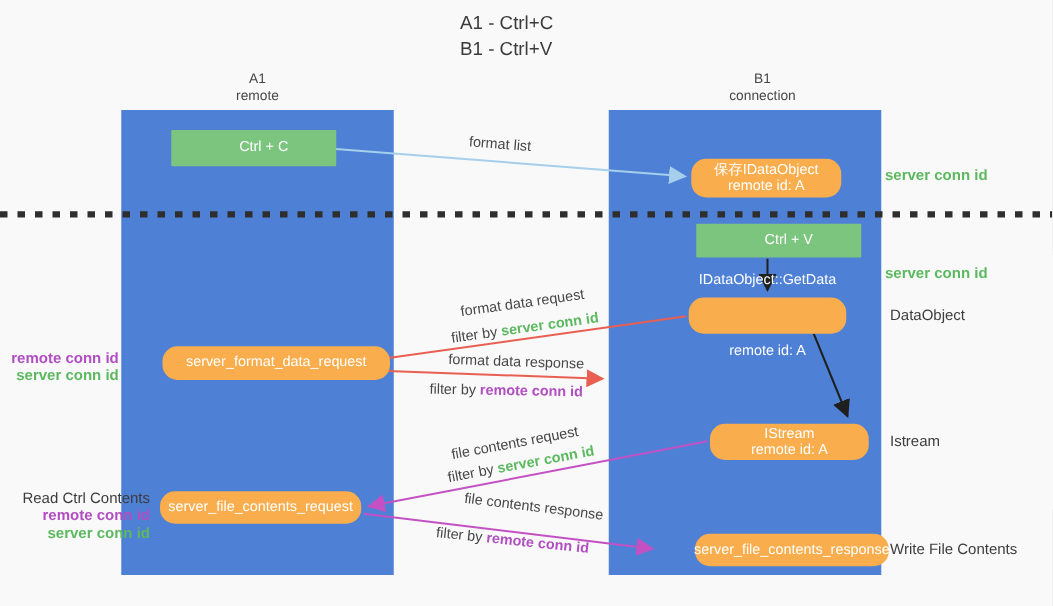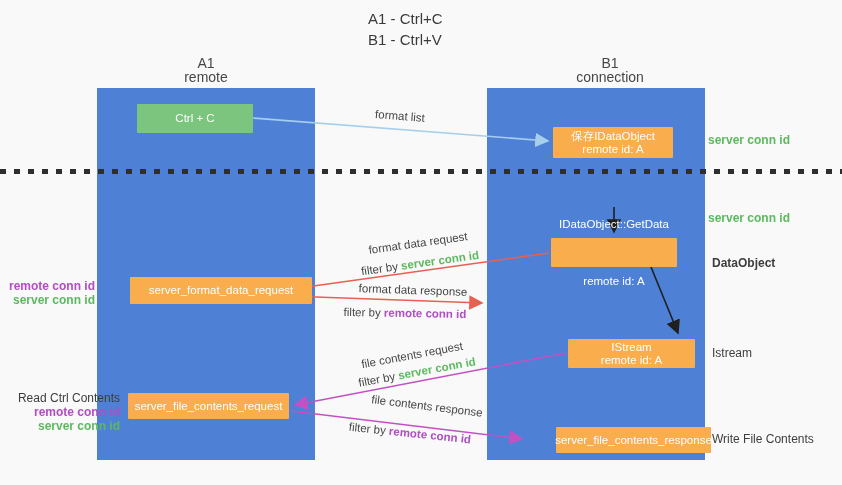--- a/index.html
+++ b/index.html
@@ -13,30 +13,30 @@
   .col{
     position:absolute;top:88px;width:218px;height:372px;
     background:#4e81d6;z-index:1;
   }
   .title{
     position:absolute;left:368px;top:8px;z-index:3;
     font-size:15px;line-height:21px;color:#3b3b3b;
   }
   .colhead{
     position:absolute;top:56px;z-index:3;text-align:center;
-    font-size:14px;line-height:14px;color:#474747;
+    font-size:11px;line-height:14px;color:#474747;
   }
   .node{
     position:absolute;z-index:4;display:flex;flex-direction:column;
     align-items:center;justify-content:center;
     color:#fff;font-size:11.5px;line-height:13px;text-align:center;
     border-radius:1px;
   }
-  .node.orange{background:#f9ad4c;}
-  .node.green{background:#7cc57e;}
+  .node.orange{background:#f9ad4c;border-radius:12px;}
+  .node.green{background:#7cc57e;padding-left:16px;}
   .side{
     position:absolute;z-index:3;font-size:12px;line-height:14px;
     color:#3d3d3d;white-space:nowrap;
   }
   .side.rightalign{text-align:right;white-space:normal;}
   .alabel{
     position:absolute;z-index:3;white-space:nowrap;
     font-size:11.5px;color:#474747;
     transform:translate(-50%,-50%);
   }
@@ -100,20 +100,23 @@
 
   <div class="node green" style="left:137px;top:104px;width:116px;height:29px;">
     <div>Ctrl + C</div>
   </div>
 
   <div class="node orange" style="left:553px;top:127px;width:120px;height:31px;">
     <div>保存IDataObject</div>
     <div>remote id: A</div>
   </div>
 
+  <div class="node green" style="left:557px;top:179px;width:116px;height:27px;">
+    <div>Ctrl + V</div>
+  </div>
 
   <div class="node orange" style="left:551px;top:238px;width:126px;height:29px;gap:44px;">
     <div>IDataObject::GetData</div>
     <div>remote id: A</div>
   </div>
 
   <div class="node orange" style="left:130px;top:277px;width:182px;height:27px;">
     <div>server_format_data_request</div>
   </div>
 
@@ -126,21 +129,21 @@
   <div class="node orange" style="left:128px;top:393px;width:161px;height:26px;">
     <div>server_file_contents_request</div>
   </div>
 
   <div class="node orange" style="left:556px;top:427px;width:155px;height:26px;">
     <div>server_file_contents_response</div>
   </div>
 
   <div class="side gtext" style="left:708px;top:133px;">server conn id</div>
   <div class="side gtext" style="left:708px;top:211px;">server conn id</div>
-  <div class="side" style="left:712px;top:256px;font-weight:bold;">DataObject</div>
+  <div class="side" style="left:712px;top:245px;">DataObject</div>
   <div class="side" style="left:712px;top:346px;">Istream</div>
   <div class="side" style="left:712px;top:432px;">Write File Contents</div>
 
   <div class="side rightalign" style="left:0;top:279px;width:95px;">
     <div class="ptext">remote conn id</div>
     <div class="gtext">server conn id</div>
   </div>
 
   <div class="side rightalign" style="left:0;top:391px;width:120px;">
     <div>Read Ctrl Contents</div>

